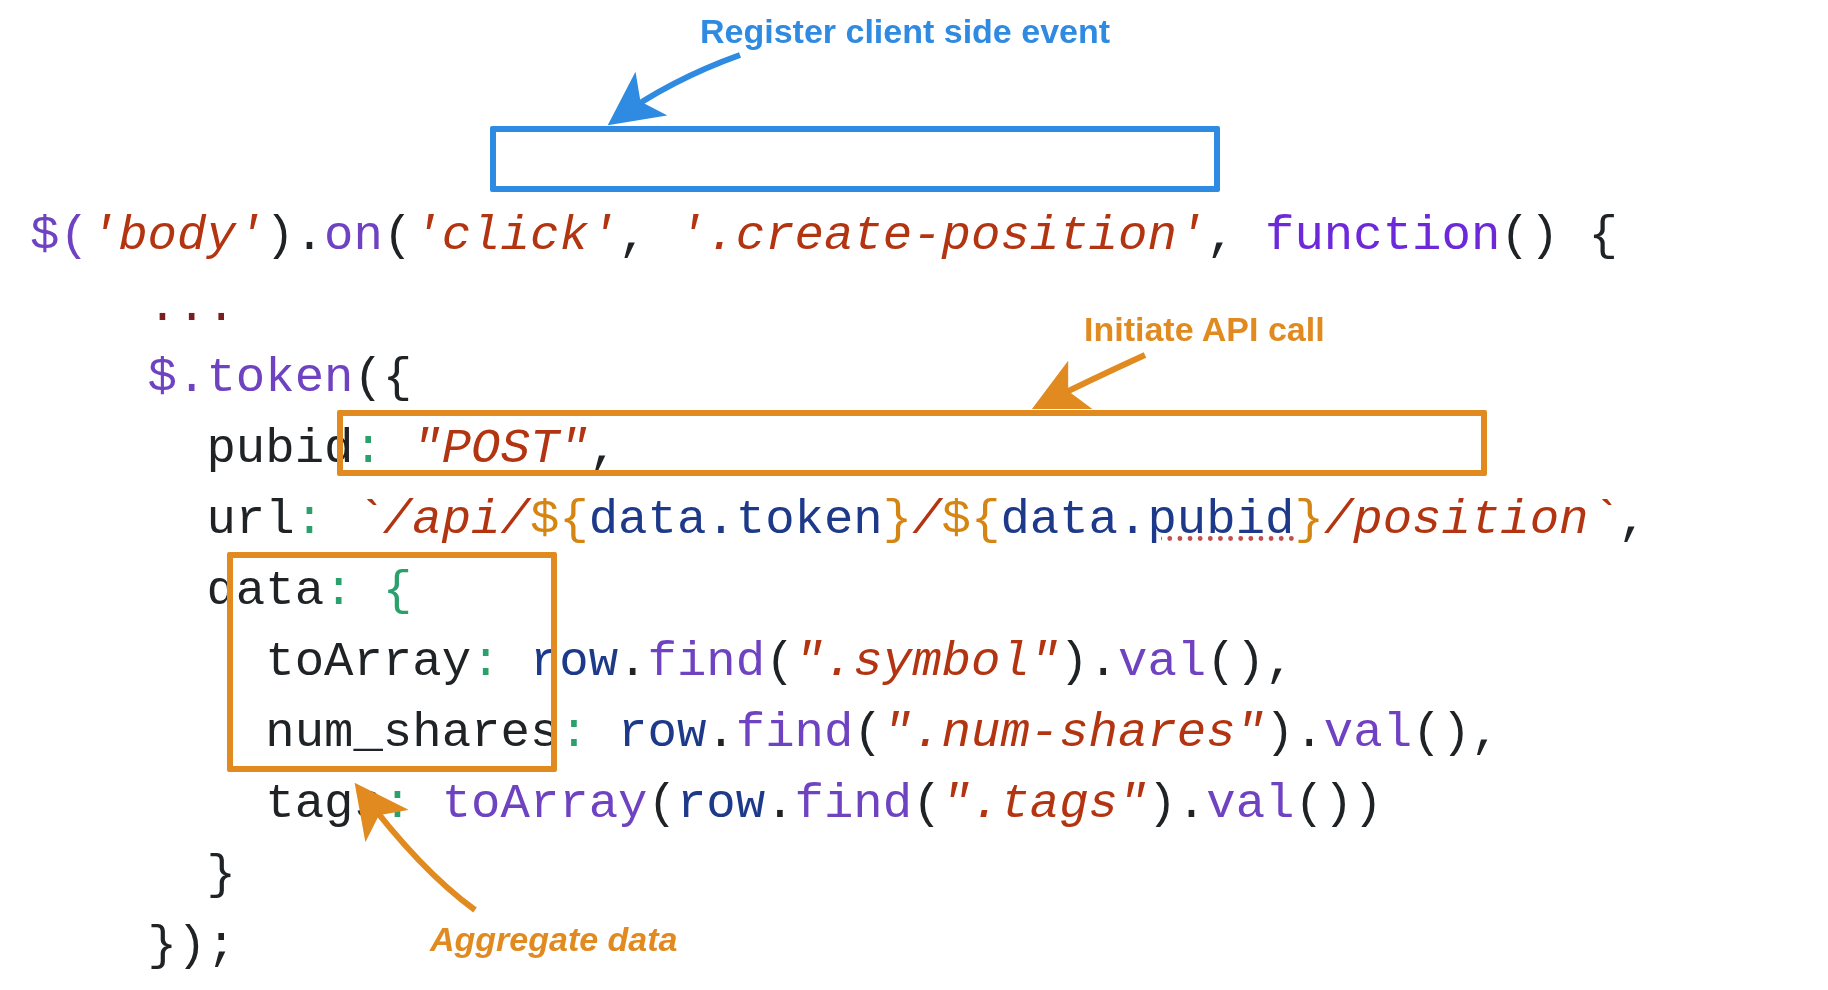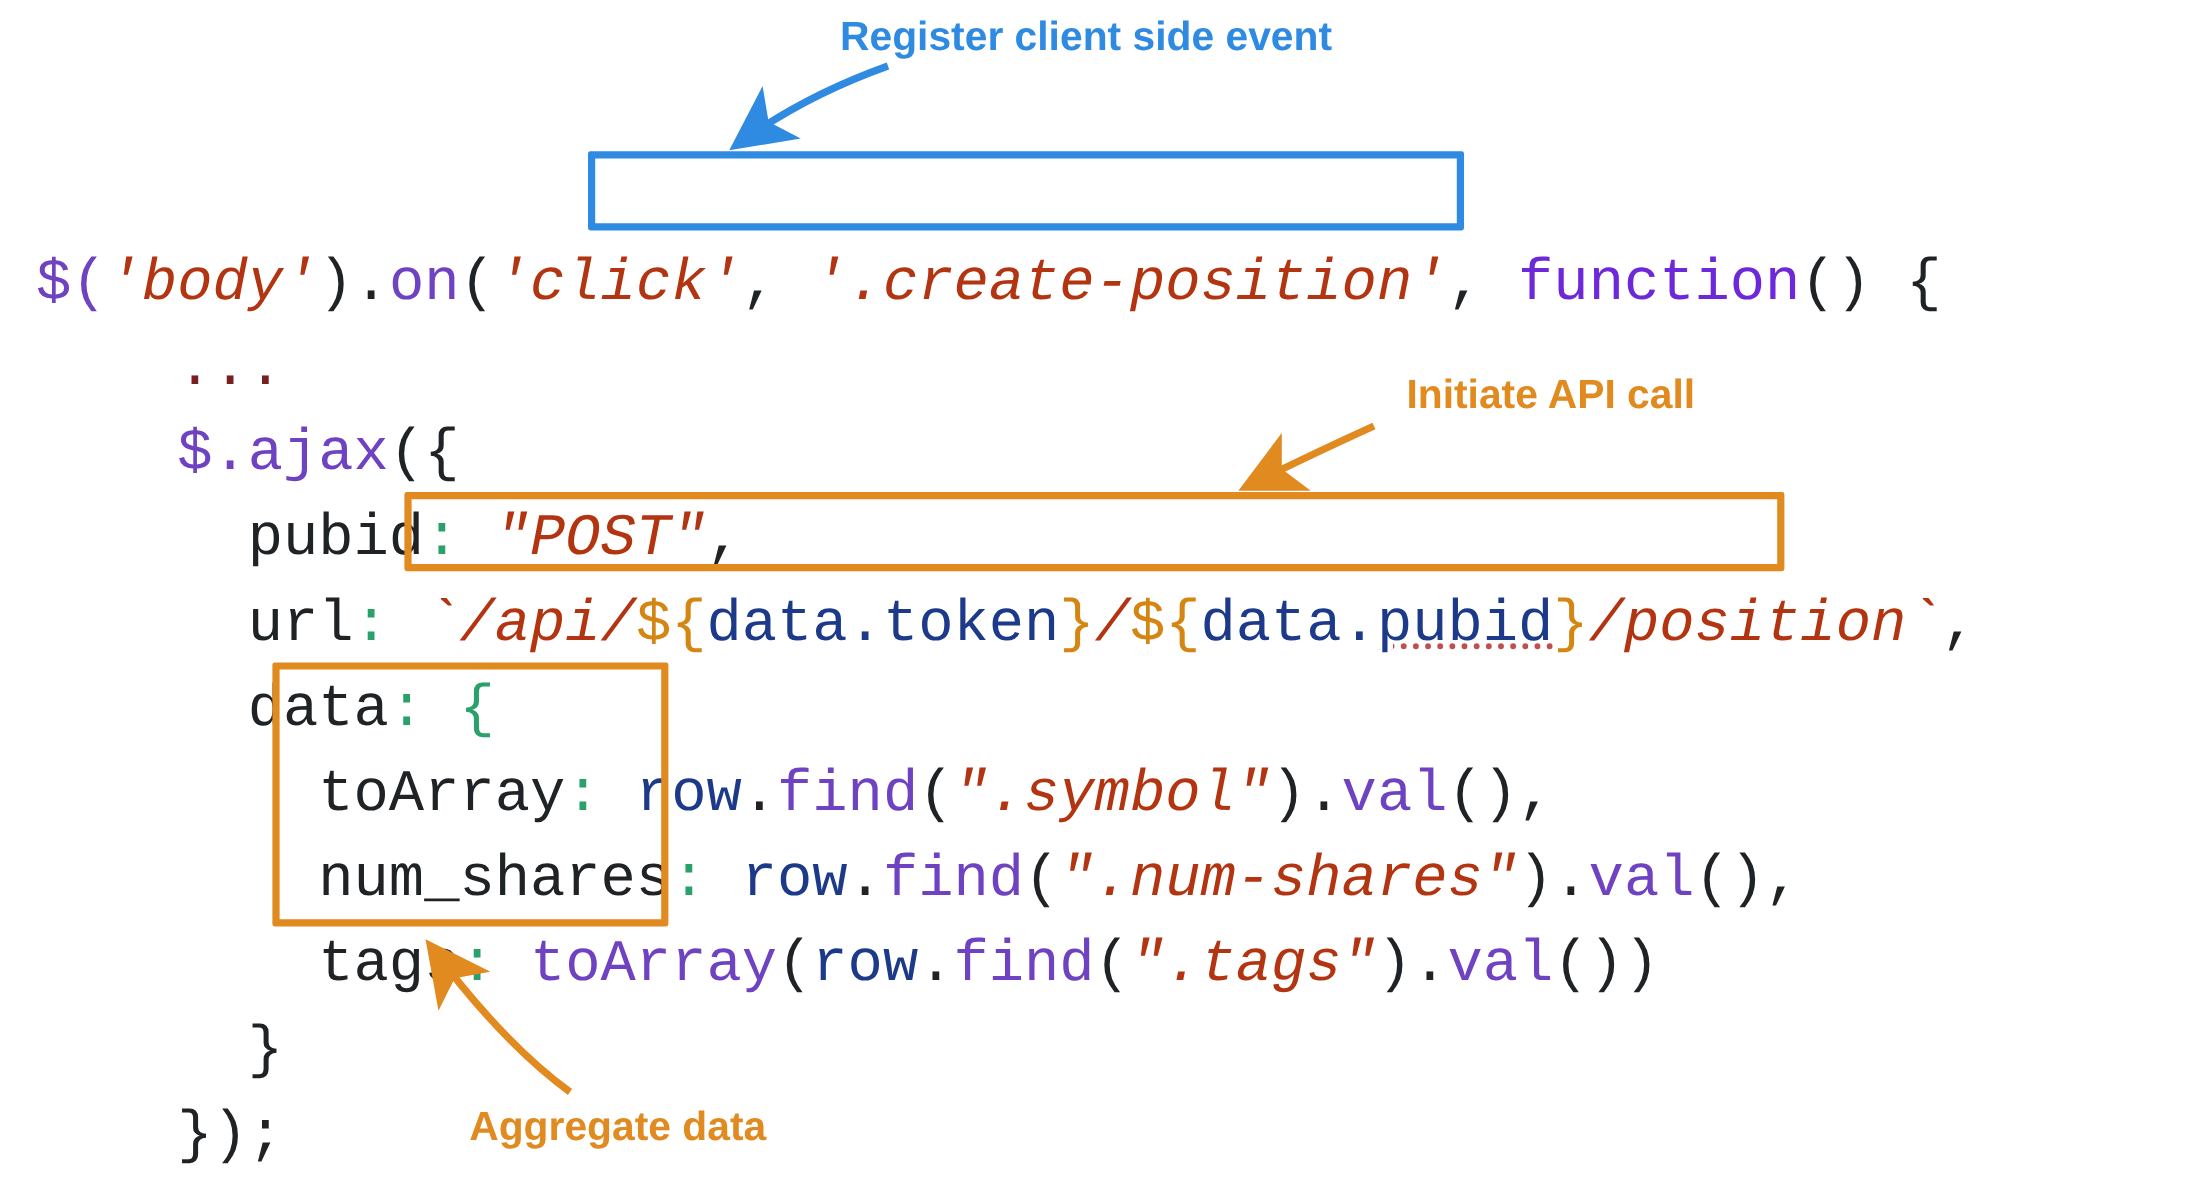--- a/index.html
+++ b/index.html
@@ -62,28 +62,28 @@
     pointer-events: none;
   }
 </style>
 </head>
 <body>
 
 <div class="stage">
 
   <div class="label lbl-blue" style="left:700px; top:12px;">Register client side event</div>
 
-  <div class="label lbl-orange" style="left:1172px; top:310px;">Initiate API call</div>
+  <div class="label lbl-orange" style="left:1084px; top:310px;">Initiate API call</div>
 
-  <div class="label lbl-orange" style="left:391px; top:920px;">Aggregate data</div>
+  <div class="label lbl-orange" style="left:430px; top:920px;font-style:italic;">Aggregate data</div>
 
   <div class="code">
 <span class="c-purple">$(</span><span class="c-string">'body'</span><span class="c-default">).</span><span class="c-purple">on</span><span class="c-default">(</span><span class="c-string">'click'</span><span class="c-default">, </span><span class="c-string">'.create-position'</span><span class="c-default">, </span><span class="c-red">function</span><span class="c-default">() {</span>
 <span>    </span><span class="c-maroon">...</span>
-<span class="c-purple">    $.</span><span class="c-purple">ajax</span><span class="c-default">({</span>
+<span class="c-purple">    $.</span><span class="c-purple">token</span><span class="c-default">({</span>
 <span class="c-default">      pubid</span><span class="c-green">: </span><span class="c-string">"POST"</span><span class="c-default">,</span>
 <span class="c-default">      url</span><span class="c-green">: </span><span class="c-string">`/api/</span><span class="c-orange">${</span><span class="c-navy">data</span><span class="c-navy">.token</span><span class="c-orange">}</span><span class="c-string">/</span><span class="c-orange">${</span><span class="c-navy">data</span><span class="c-navy">.</span><span class="c-navy" style="text-decoration: underline dotted #c05050;">pubid</span><span class="c-orange">}</span><span class="c-string">/position`</span><span class="c-default">,</span>
 <span class="c-default">      data</span><span class="c-green">: {</span>
 <span class="c-default">        toArray</span><span class="c-green">: </span><span class="c-navy">row</span><span class="c-default">.</span><span class="c-purple">find</span><span class="c-default">(</span><span class="c-string">".symbol"</span><span class="c-default">).</span><span class="c-purple">val</span><span class="c-default">(),</span>
 <span class="c-default">        num_shares</span><span class="c-green">: </span><span class="c-navy">row</span><span class="c-default">.</span><span class="c-purple">find</span><span class="c-default">(</span><span class="c-string">".num-shares"</span><span class="c-default">).</span><span class="c-purple">val</span><span class="c-default">(),</span>
 <span class="c-default">        tags</span><span class="c-green">: </span><span class="c-purple">toArray</span><span class="c-default">(</span><span class="c-navy">row</span><span class="c-default">.</span><span class="c-purple">find</span><span class="c-default">(</span><span class="c-string">".tags"</span><span class="c-default">).</span><span class="c-purple">val</span><span class="c-default">())</span>
 <span class="c-default">      }</span>
 <span class="c-default">    });</span>
 <span class="c-default">});</span></div>
 

